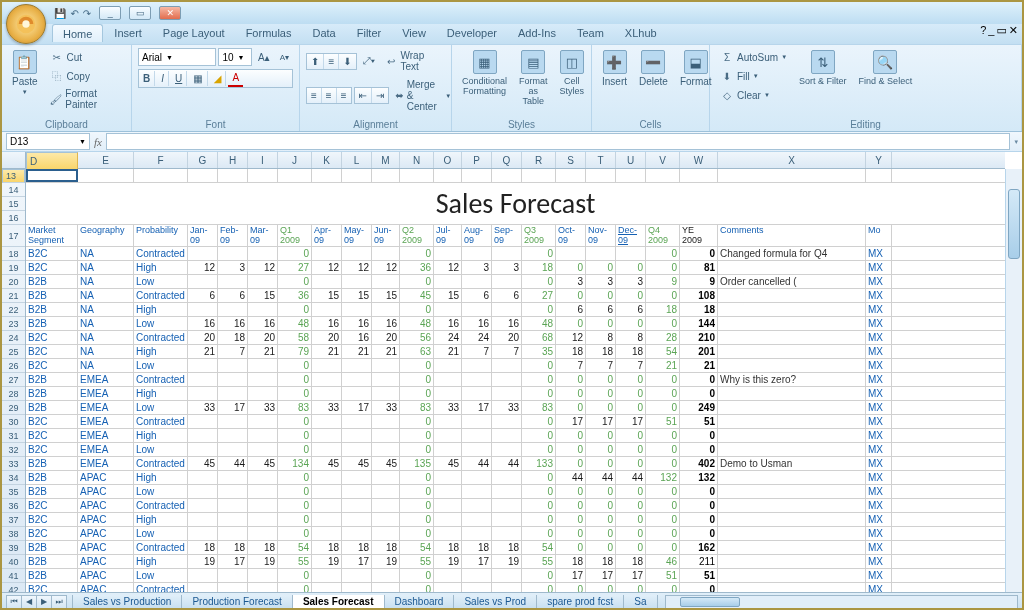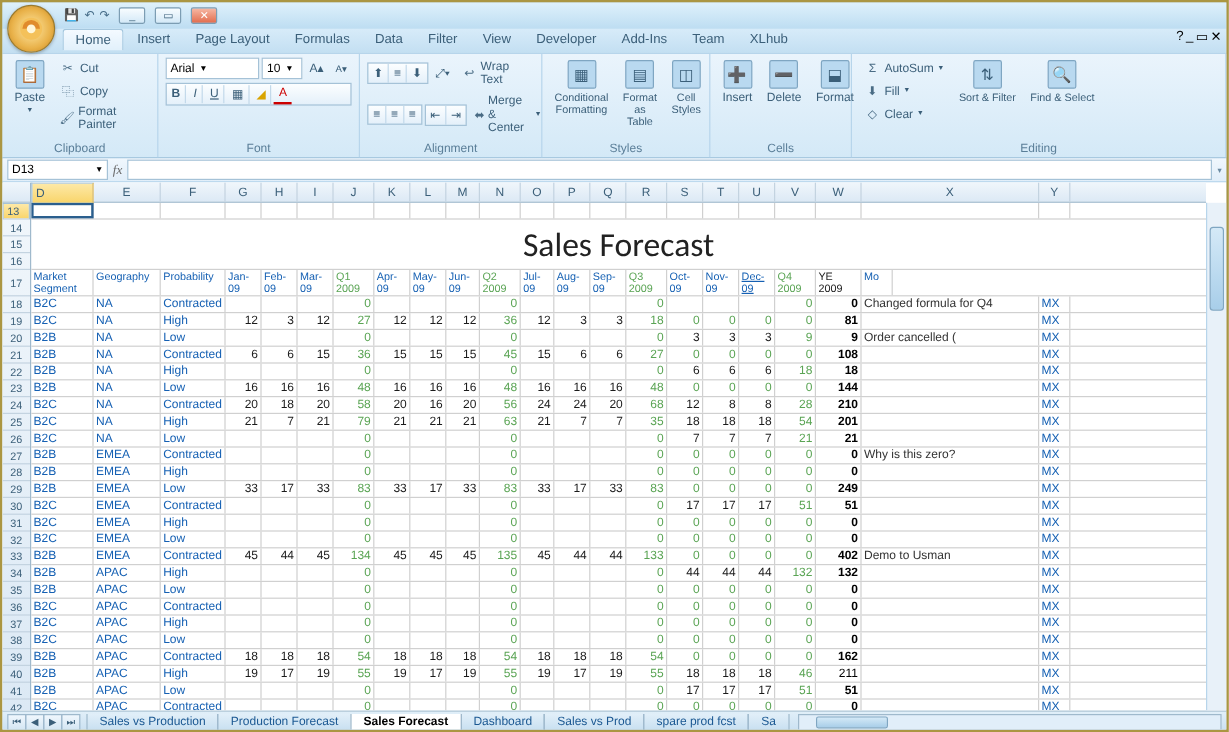--- a/index.html
+++ b/index.html
@@ -363,20 +363,21 @@
         <div class="cell hdr q" style="width: 34px; line-height: 10px; white-space: normal;">Q2 2009</div>
         <div class="cell hdr" style="width: 28px; line-height: 10px; white-space: normal;">Jul-09</div>
         <div class="cell hdr" style="width: 30px; line-height: 10px; white-space: normal;">Aug-09</div>
         <div class="cell hdr" style="width: 30px; line-height: 10px; white-space: normal;">Sep-09</div>
         <div class="cell hdr q" style="width: 34px; line-height: 10px; white-space: normal;">Q3 2009</div>
         <div class="cell hdr" style="width: 30px; line-height: 10px; white-space: normal;">Oct-09</div>
         <div class="cell hdr" style="width: 30px; line-height: 10px; white-space: normal;">Nov-09</div>
         <div class="cell hdr" style="width: 30px; line-height: 10px; white-space: normal; text-decoration: underline;">Dec-09</div>
         <div class="cell hdr q" style="width: 34px; line-height: 10px; white-space: normal;">Q4 2009</div>
         <div class="cell hdr black" style="width: 38px; line-height: 10px; white-space: normal; font-weight: normal;">YE 2009</div>
+        <div class="cell hdr" style="width: 148px; line-height: 10px; white-space: normal;">Comments</div>
         <div class="cell hdr" style="width: 26px; line-height: 10px; white-space: normal;">Mo</div>
       </div>
       <div class="datarow">
         <div class="cell txt" style="width: 52px;">B2C</div>
         <div class="cell txt" style="width: 56px;">NA</div>
         <div class="cell txt" style="width: 54px;">Contracted</div>
         <div class="cell num" style="width: 30px;"></div>
         <div class="cell num" style="width: 30px;"></div>
         <div class="cell num" style="width: 30px;"></div>
         <div class="cell num z q" style="width: 34px;">0</div>

